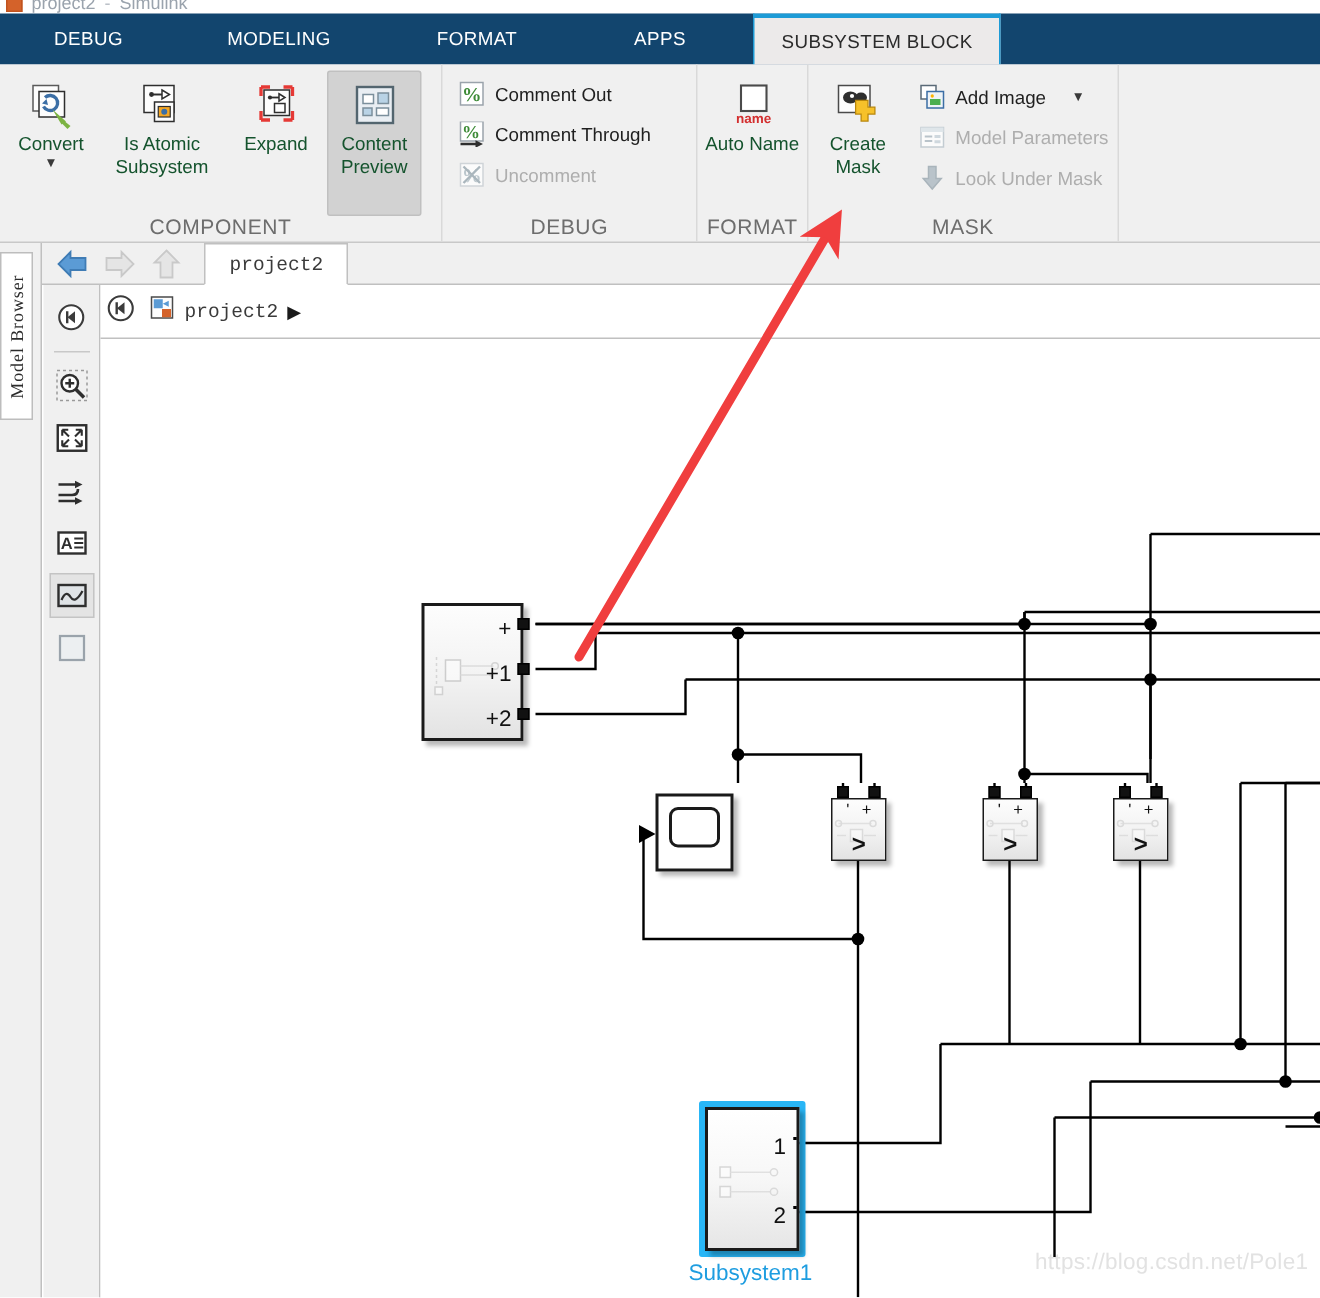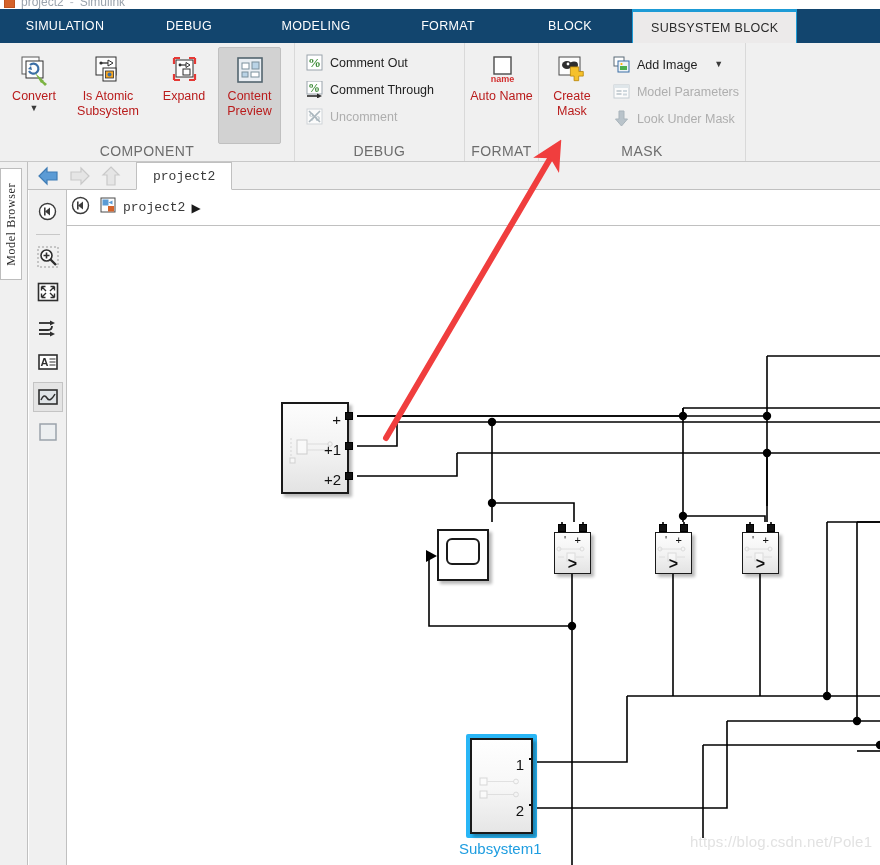--- a/index.html
+++ b/index.html
@@ -68,21 +68,21 @@
     height: 17px; line-height: 15px; text-align: center;
     font-size: 14px; color: #6d6d6d; letter-spacing: .4px;
   }
 
   .bigbtn {
     width: 68px; display: flex; flex-direction: column; align-items: center;
     padding-top: 6px; cursor: default; border: 1px solid transparent;
     border-radius: 2px;
   }
   .bigbtn .lbl {
-    font-size: 12.5px; color: #b91c1c; text-align: center; line-height: 15px;
+    font-size: 12.5px; color: #14532d; text-align: center; line-height: 15px;
     margin-top: 3px;
   }
   .bigbtn.pressed { background: #d2d2d2; border-color: #c0c0c0; }
   .ico { width: 32px; height: 32px; position: relative; }
   .caret { font-size: 9px; color: #3a3a3a; line-height: 9px; }
 
   .smrow {
     display: flex; align-items: center; gap: 7px; height: 27px;
     padding: 0 6px; cursor: default; white-space: nowrap;
   }
@@ -208,25 +208,24 @@
     <div class="tb-inner">
       <span class="tb-icon"></span>
       <span>project2</span>
       <span class="tb-sep">-</span>
       <span>Simulink</span>
     </div>
   </div>
 
   <div class="tabstrip">
     <div class="tabs">
-      <div class="tab t-sim">SIMULATION</div>
       <div class="tab t-dbg">DEBUG</div>
       <div class="tab t-mod">MODELING</div>
       <div class="tab t-fmt">FORMAT</div>
-      <div class="tab t-app">BLOCK</div>
+      <div class="tab t-app">APPS</div>
       <div class="tab active">SUBSYSTEM BLOCK</div>
     </div>
   </div>
 
   <div class="ribbon">
 
     <div class="rgroup" style="width:295px">
       <div class="rg-items" style="padding-left:2px">
 
         <div class="bigbtn" style="width:64px">

